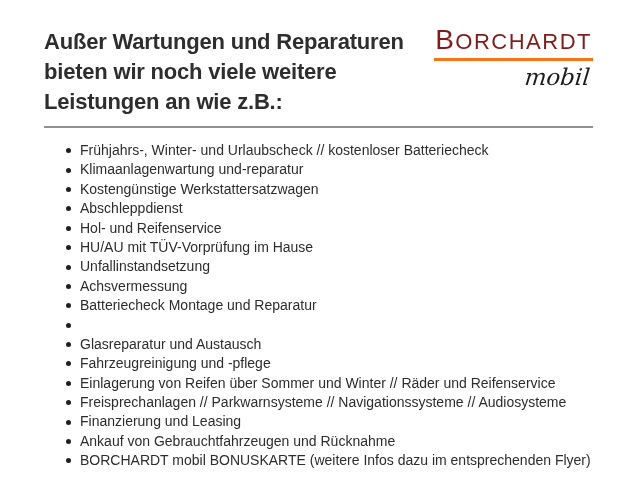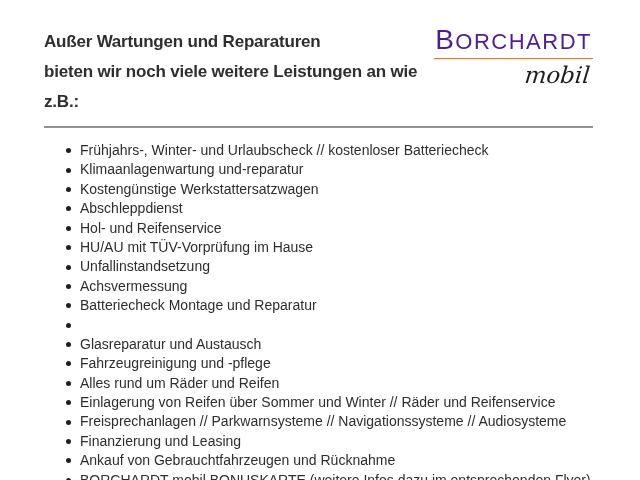--- a/index.html
+++ b/index.html
@@ -14,40 +14,40 @@
   .content { padding:0 47px 0 44px; }
 
   .header-row {
     display:flex;
     justify-content:space-between;
     align-items:flex-start;
     padding-top:27px;
     min-height:60px;
   }
   .headline {
-    font-size:17px;
+    font-size:22px;
     font-weight:600;
     line-height:30px;
     color:#2e2e2e;
     letter-spacing:-0.2px;
   }
   .logo {
     text-align:right;
     flex:0 0 auto;
     margin-top:1px;
   }
   .logo-name {
     display:inline-block;
     font-size:22px;
     font-weight:400;
     letter-spacing:1.5px;
-    color:#4c1d95;
+    color:#7f1d1d;
     line-height:24px;
     padding:0 1px 4px 1px;
-    border-bottom:1px solid #f97316;
+    border-bottom:3px solid #f97316;
   }
   .logo-name::first-letter { font-size:28px; }
   .logo-sub {
     margin-top:3px;
     padding-right:3px;
     font-family:"DejaVu Serif", serif;
     font-style:italic;
     font-size:23px;
     line-height:26px;
     color:#1c1c1c;
@@ -144,24 +144,20 @@
       <li>
           <span class="dot"></span>
           <span>Glasreparatur und Austausch</span>
         </li>
       <li>
           <span class="dot"></span>
           <span>Fahrzeugreinigung und -pflege</span>
         </li>
       <li>
           <span class="dot"></span>
-          <span>Alles rund um Räder und Reifen</span>
-        </li>
-      <li>
-          <span class="dot"></span>
           <span>Einlagerung von Reifen über Sommer und Winter // Räder und Reifenservice</span>
         </li>
       <li>
           <span class="dot"></span>
           <span>Freisprechanlagen // Parkwarnsysteme // Navigationssysteme // Audiosysteme</span>
         </li>
       <li>
           <span class="dot"></span>
           <span>Finanzierung und Leasing</span>
         </li>

